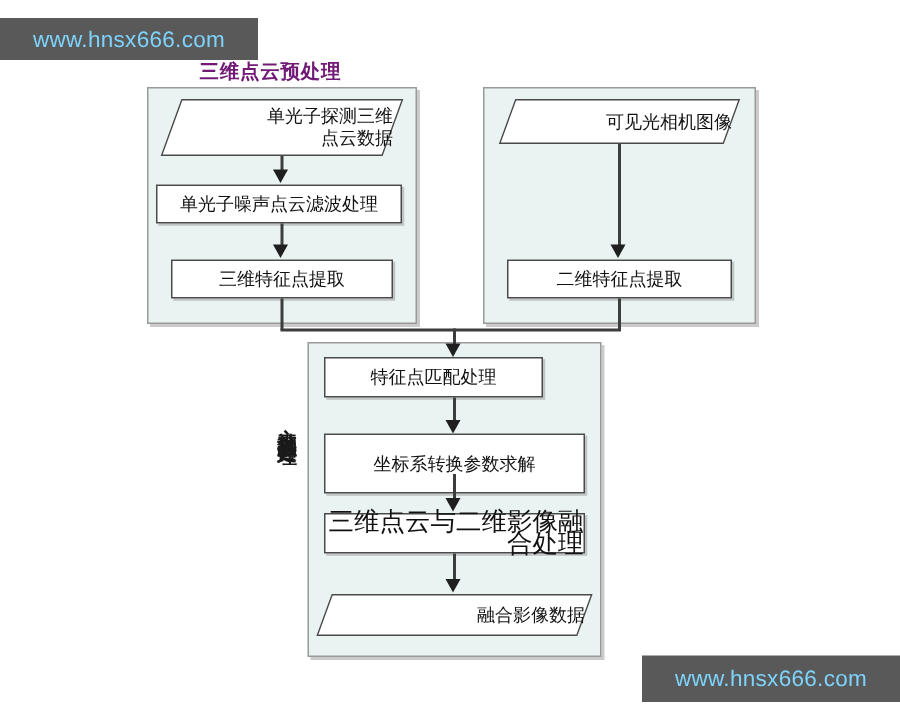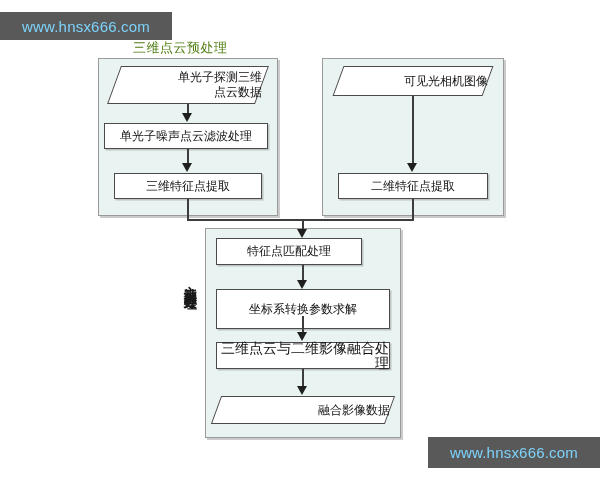--- a/index.html
+++ b/index.html
@@ -55,23 +55,23 @@
   }
   #panel-left   { left: 98px;  top: 58px;  width: 180px; height: 158px; }
   #panel-right  { left: 322px; top: 58px;  width: 182px; height: 158px; }
   #panel-bottom { left: 205px; top: 228px; width: 196px; height: 210px; }
 
   
   .panel-title {
     position: absolute;
     font-family: "DejaVu Serif", "Liberation Serif", serif;
     font-size: 13px;
-    color: #4d7c0f;
+    color: #701a75;
     white-space: nowrap;
-    font-weight: 400;
+    font-weight: 700;
     letter-spacing: 0.5px;
   }
   #title-left  { left: 133px; top: 39px; }
   #title-right { left: 356px; top: 39px; }
 
   
   #title-bottom {
     position: absolute;
     left: 180px;
     top: 275px;
@@ -131,21 +131,21 @@
   
   #n-r1 { left: 338px; top: 66px;  width: 150px; height: 30px; }
   #n-r2 { left: 338px; top: 173px; width: 150px; height: 26px; }
 
   
   #n-b1 { left: 216px; top: 238px; width: 146px; height: 27px; }
   #n-b2 { left: 216px; top: 289px; width: 174px; height: 40px; }
   #n-b3 { left: 216px; top: 342px; width: 174px; height: 27px; }
   #n-b4 { left: 216px; top: 396px; width: 174px; height: 28px; }
 
-  #n-b3 .io-label { font-size: 14px; }
+  #n-b3 .io-label { font-size: 17px; }
 
   
   .line-v {
     position: absolute;
     width: 1.5px;
     background: #3d3d3d;
   }
   .line-h {
     position: absolute;
     height: 1.5px;

